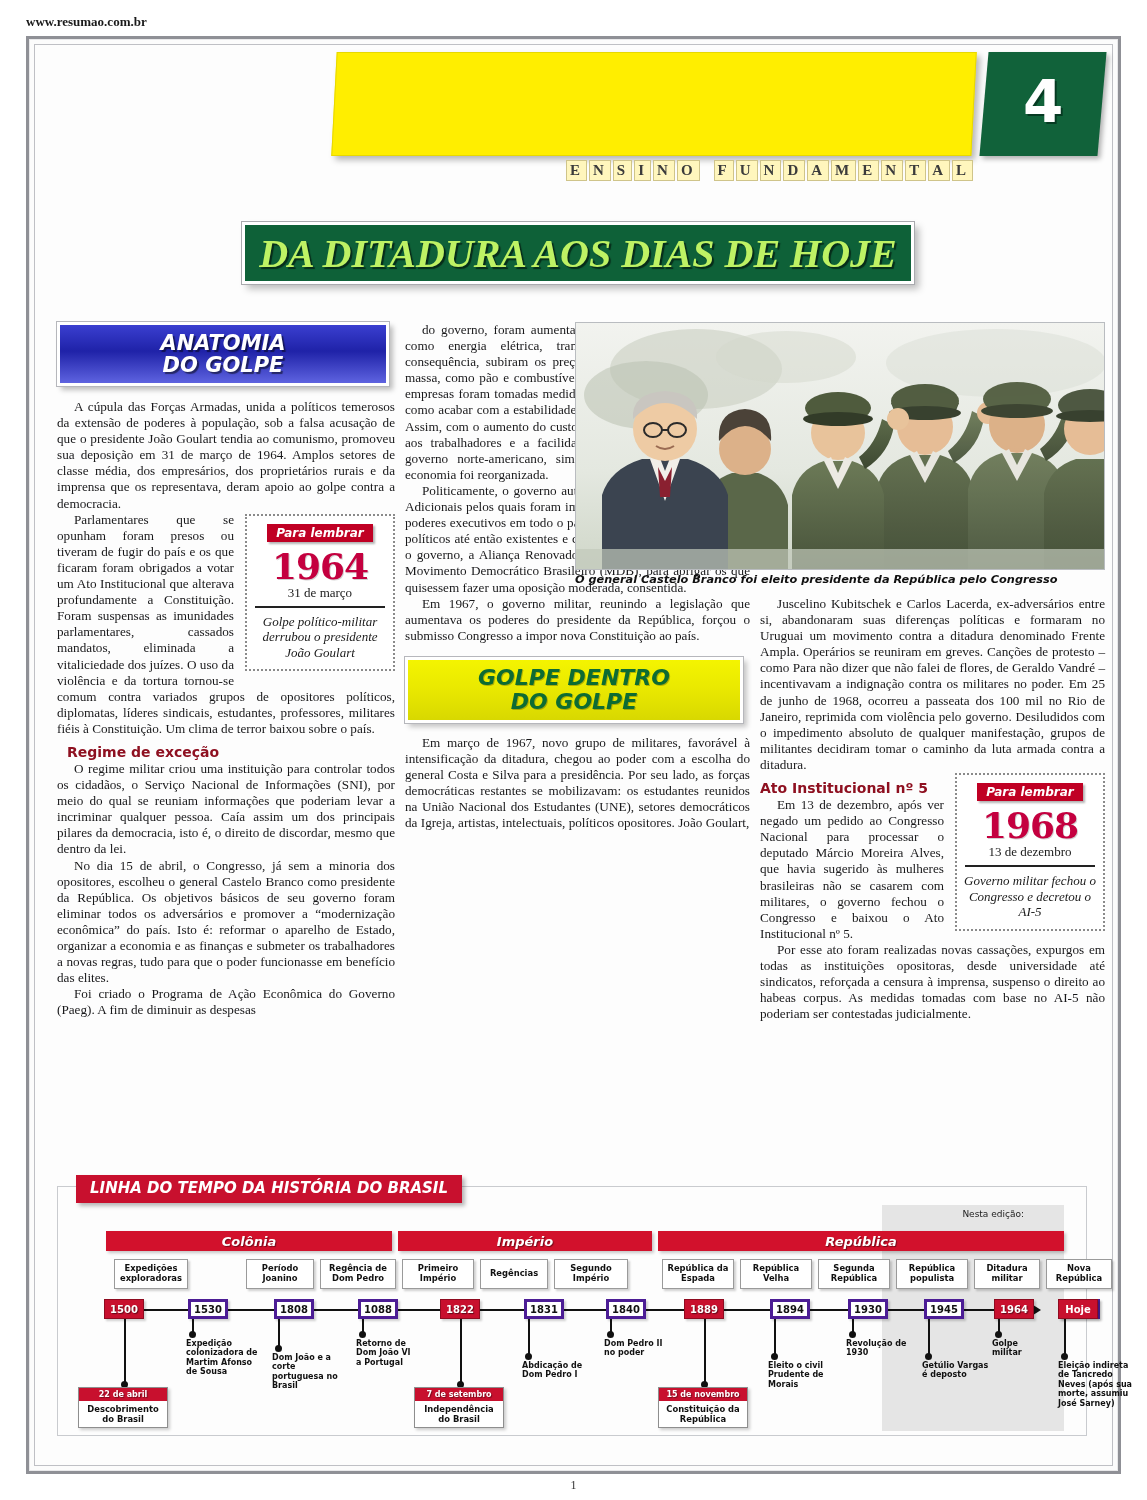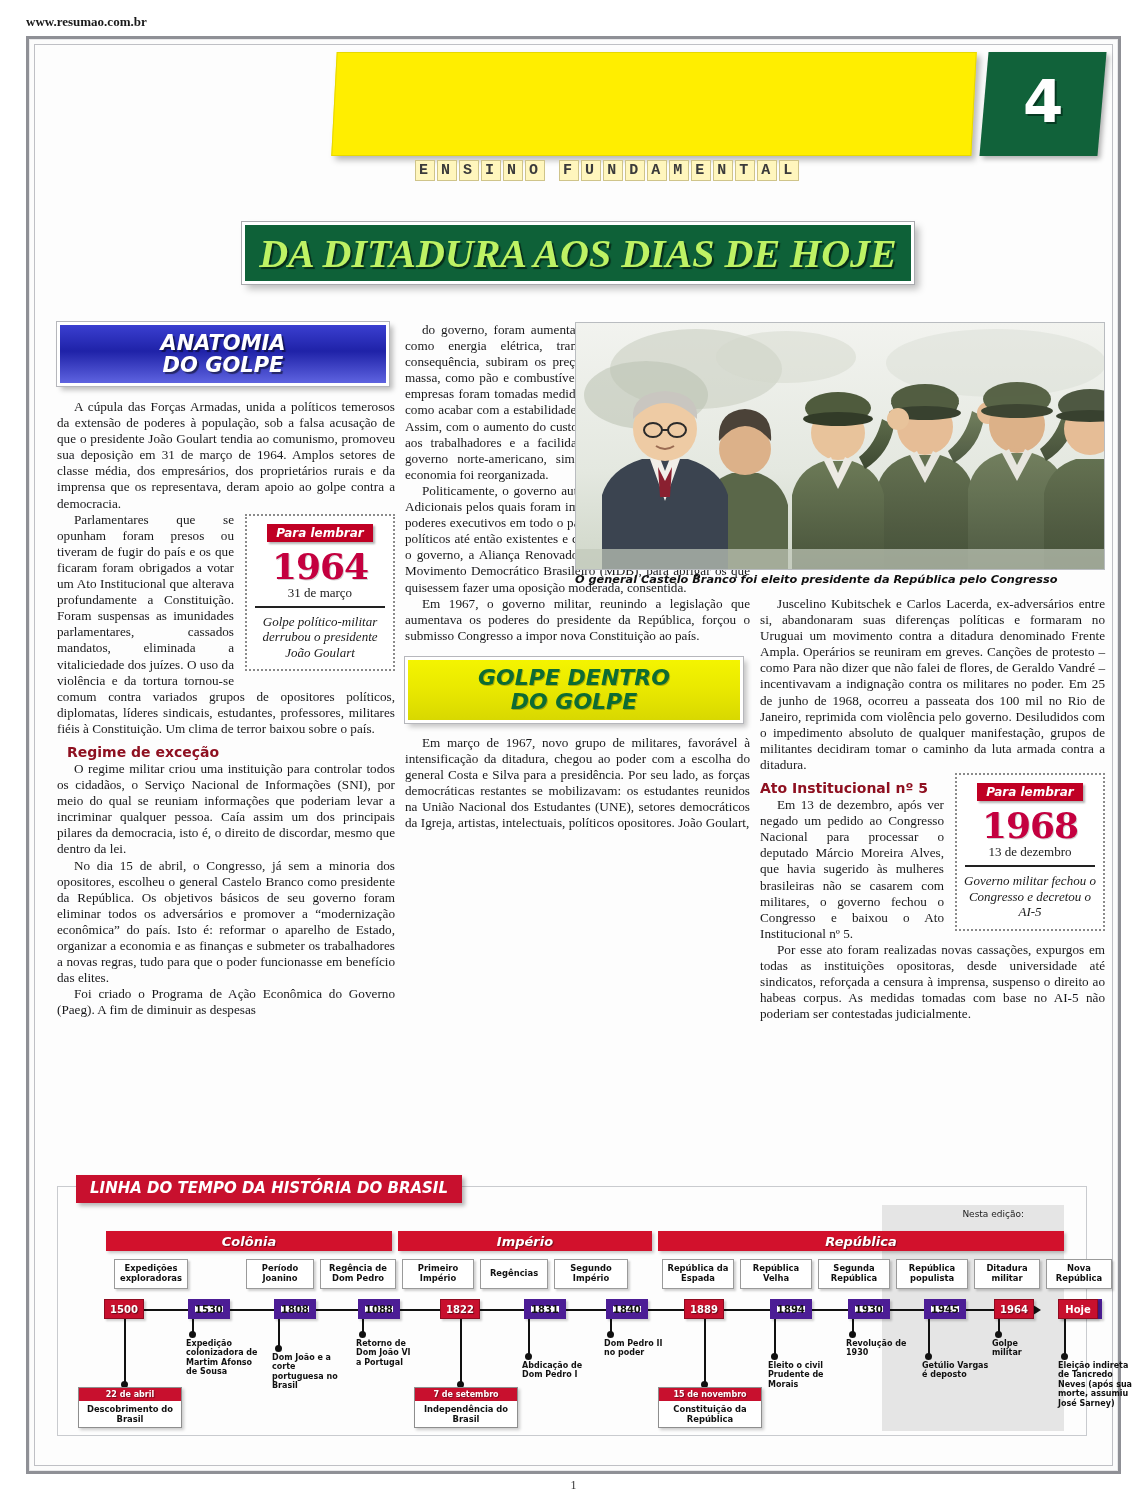--- a/index.html
+++ b/index.html
@@ -85,22 +85,22 @@
   }
   .issue-num span{
     display:block; text-align:center; line-height:100px;
     font-family:"DejaVu Sans", sans-serif;
     font-size:58px; font-weight:bold; color:#ffffff;
     transform:skewX(5deg);
     text-shadow:2px 2px 0 #063a22;
   }
   .subtitle-row{
     position:absolute; left:380px; top:112px; width:560px;
-    text-align:left;
-    font-family:Liberation Mono, monospace;
+    text-align:right;
+    font-family:Liberation Serif, serif;
     font-size:16px; font-weight:bold; color:#3b3b3b;
     letter-spacing:3px;
   }
   .subtitle-row span.ch{
     display:inline-block;
     background:#fff6bd;
     border:1px solid #cfc48a;
     padding:1px 3px; margin:0 1px;
     font-size:15px;
   }
@@ -293,21 +293,21 @@
     position:absolute; left:48px; top:122px; width:930px; height:2px;
     background:#111;
   }
   .axis-arrow{
     position:absolute; left:972px; top:116px;
     width:0;height:0;border-left:11px solid #111;
     border-top:7px solid transparent;border-bottom:7px solid transparent;
   }
   .year-chip{
     position:absolute; top:112px; height:20px; min-width:40px;
-    background:#ffffff; border:7px solid #4c1d95;
+    background:#ffffff; border:3px solid #4c1d95;
     box-shadow:2px 2px 2px rgba(0,0,0,.18);
     display:flex;align-items:center;justify-content:center;
     font-family:"DejaVu Sans", sans-serif;
     font-size:10px;font-weight:bold;color:#111;
   }
   .year-chip.hi{
     background:#c8102e;color:#fff;border:1px solid #8e0b20;
     text-shadow:1px 1px 1px rgba(0,0,0,.5);
   }
   .year-chip.hoje{ background:#c8102e;color:#fff;border:1px solid #8e0b20; }
@@ -317,21 +317,21 @@
     font-family:"DejaVu Sans", sans-serif;
     font-size:8px; font-weight:bold; color:#111; line-height:9.4px;
   }
   .ev-stem{
     position:absolute; width:2px; background:#111;
   }
   .ev-dot{
     position:absolute; width:7px;height:7px;border-radius:50%;background:#111;
   }
   .redbox{
-    position:absolute; width:104px;
+    position:absolute; width:90px;
     background:#ffffff; border:1px solid #8e8e8e;
     box-shadow:2px 2px 3px rgba(0,0,0,.2);
     text-align:center;
   }
   .redbox .rb-top{
     background:#c8102e;color:#fff;
     font-family:"DejaVu Sans", sans-serif;
     font-size:8px;font-weight:bold;padding:2px 0;
     text-shadow:1px 1px 1px rgba(0,0,0,.4);
   }

